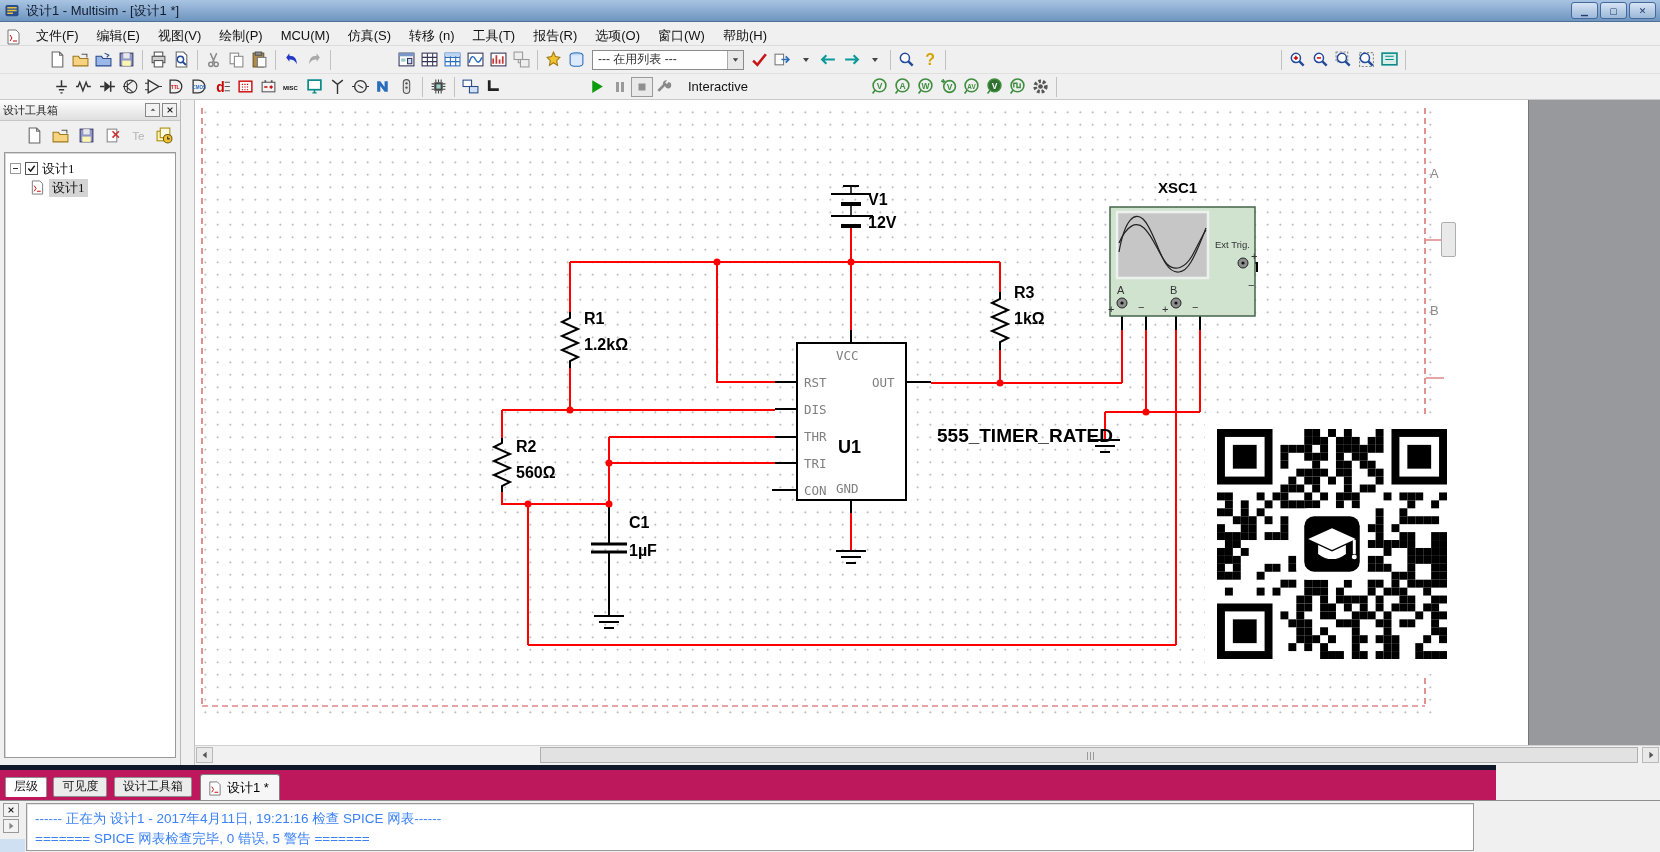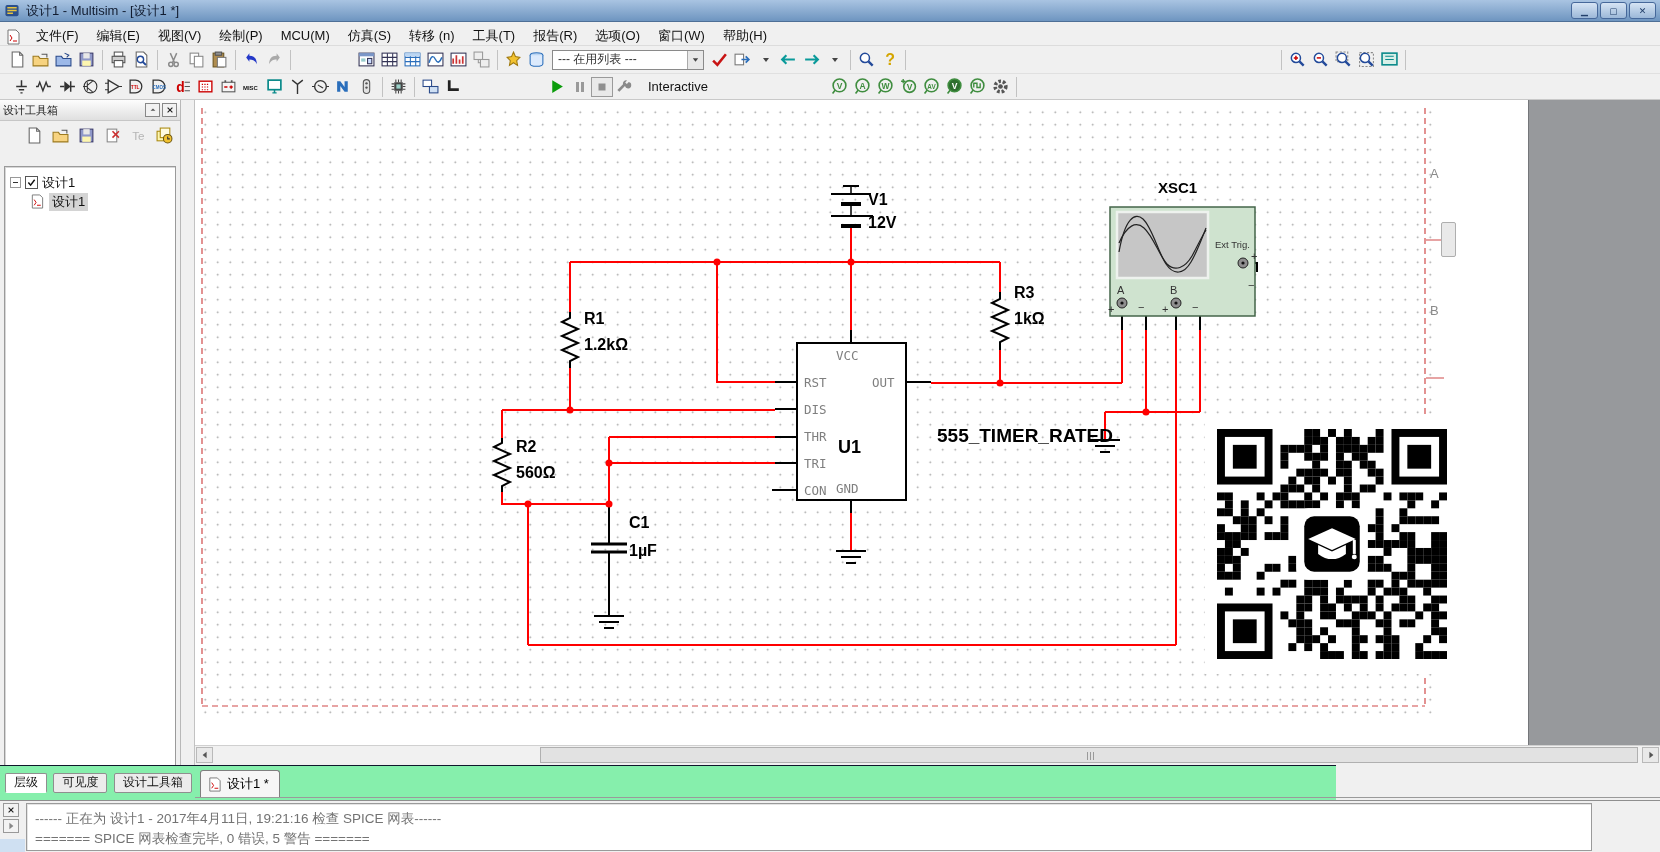--- a/index.html
+++ b/index.html
@@ -19,21 +19,21 @@
     justify-content:center; font-size:9px; color:#23406b; }
 
   
   #menubar { position:absolute; left:0; top:22px; width:1660px; height:24px;
     background:#f0f0f0; border-bottom:1px solid #dcdcdc; display:flex; align-items:flex-end; }
   #menubar .mdiico { width:16px; height:16px; margin:0 6px 0 5px; }
   .menu-item { font-size:13px; color:#111; padding:3px 9px; }
 
   
   .tbrow { position:absolute; left:0; width:1660px; background:#f0f0f0; display:flex;
-    align-items:center; }
+    align-items:center;padding-left:40px; }
   #tb1 { top:46px; height:28px; border-bottom:1px solid #e0e0e0; }
   #tb2 { top:74px; height:26px; border-bottom:1px solid #c9c9c9; }
   .tbi { width:23px; height:22px; display:inline-flex; align-items:center;
     justify-content:center; flex:0 0 auto; }
   .tbi svg { display:block; }
   .sep { width:1px; height:20px; background:#c2c2c2; margin:0 4px; flex:0 0 auto; }
   .combo { display:inline-flex; align-items:center; width:152px; height:20px;
     border:1px solid #8a8a8a; background:#fff; margin:0 4px; font-size:12px;
     color:#333; padding-left:5px; }
   .combo .arrow { margin-left:auto; width:16px; height:18px; background:#e8e8e8;
@@ -48,23 +48,23 @@
     background:#f0f0f0; border-right:1px solid #b8b8b8; }
   #sbheader { height:21px; background:linear-gradient(#fdfdfd,#dfdfdf);
     border-bottom:1px solid #c6c6c6; display:flex; align-items:center; padding:0 3px; }
   #sbheader .sbtitle { font-size:11px; color:#222; }
   .sbbtn { width:15px; height:14px; border:1px solid #888; background:#f2f2f2;
     margin-left:2px; display:flex; align-items:center; justify-content:center; }
   #sbheader .right { margin-left:auto; display:flex; }
   #sbtools { height:28px; display:flex; align-items:center; padding-left:21px; }
   #sbtools .tbi { width:26px; }
   #sbtools .pushright { margin-left:auto; margin-right:8px; }
-  #treebox { position:absolute; left:4px; top:66px; width:172px; height:606px;
+  #treebox { position:absolute; left:4px; top:52px; width:172px; height:606px;
     background:#fff; border:1px solid #9a9a9a; box-shadow:inset 1px 1px 0 #d7d7d7;
-    padding:6px 2px; }
+    padding:6px 2px;font-family:Liberation Serif, serif; }
   .trow { display:flex; align-items:center; height:19px; font-size:13px; color:#111; }
   .expander { width:11px; height:11px; border:1px solid #999; background:#fff;
     display:flex; align-items:center; justify-content:center; margin:0 4px 0 3px; }
   .expander i { width:5px; height:1px; background:#333; }
   .cbx { width:13px; height:13px; border:1px solid #555; background:#fff;
     margin-right:4px; display:flex; align-items:center; justify-content:center; }
   .treeicon { width:16px; height:15px; margin-right:4px; }
   .tchild { margin-left:22px; }
   .tsel { background:#d4d4d4; padding:0 3px; }
 
@@ -89,43 +89,43 @@
   #hscroll { position:absolute; left:195px; top:745px; width:1465px; height:18px;
     background:#f1f1f1; border-top:1px solid #d0d0d0; }
   .harrow { position:absolute; top:1px; width:17px; height:16px; background:#e9e9e9;
     border:1px solid #b9b9b9; display:flex; align-items:center; justify-content:center; }
   #hthumb { position:absolute; left:345px; top:1px; width:1098px; height:16px;
     background:#e2e2e2; border:1px solid #b0b0b0; }
   #hthumb .grip { position:absolute; left:549px; top:4px; width:1px; height:8px;
     background:#9a9a9a; box-shadow:3px 0 0 #9a9a9a, -3px 0 0 #9a9a9a; }
 
   
-  #tabstrip { position:absolute; left:0; top:765px; width:1336px; height:35px;
-    background:#86efac; border-top:1px solid #0f172a; }
+  #tabstrip { position:absolute; left:0; top:765px; width:1496px; height:35px;
+    background:#be185d; border-top:5px solid #0f172a; }
   .stab { display:inline-flex; align-items:center; justify-content:center; height:20px;
     font-size:12px; color:#111; border:1px solid #8f8f8f; border-radius:2px;
     background:#ececec; padding:0 8px; margin-right:2px; }
   .stab.active { background:#fff; border-bottom-color:#fff; }
   #sbtabs { position:absolute; left:5px; top:6px; }
   #doctab { position:absolute; left:200px; top:4px; height:27px; background:#f6f6f6;
     border:1px solid #7f7f7f; border-bottom:none; border-radius:3px 3px 0 0;
     display:flex; align-items:center; padding:0 10px 0 6px; font-size:13px; }
   #doctab svg { margin-right:5px; }
   #striprule { position:absolute; left:195px; top:31px; width:1465px; height:1px; background:#9a9a9a; }
 
   
   #results { position:absolute; left:0; top:800px; width:1660px; height:52px;
     background:#f0f0f0; border-top:1px solid #8e8e8e; }
   #rgutter { position:absolute; left:0; top:0; width:25px; height:52px; }
   .gbtn { width:16px; height:14px; border:1px solid #999; background:#f3f3f3;
     margin:2px 0 0 3px; display:flex; align-items:center; justify-content:center; }
   #gsel { position:absolute; left:0; bottom:0; width:25px; height:14px; background:#cfe0f2; }
-  #rcontent { position:absolute; left:26px; top:2px; width:1566px; height:48px;
+  #rcontent { position:absolute; left:26px; top:2px; width:1448px; height:48px;
     background:#fff; border:1px solid #9a9a9a; box-shadow:inset 1px 1px 0 #e4e4e4;
-    font-size:13.5px; color:#737373; padding:5px 0 0 8px; }
+    font-size:13.5px; color:#3b82f6; padding:5px 0 0 8px; }
   #rcontent .line { height:20px; line-height:20px; white-space:pre; }
 </style>
 </head>
 <body>
 
 <div id="app">
 
   <div id="titlebar">
     <svg class="appico" viewBox="0 0 16 16">
         <rect x="1" y="2" width="14" height="12" rx="2" fill="#2b4f8c"></rect>

